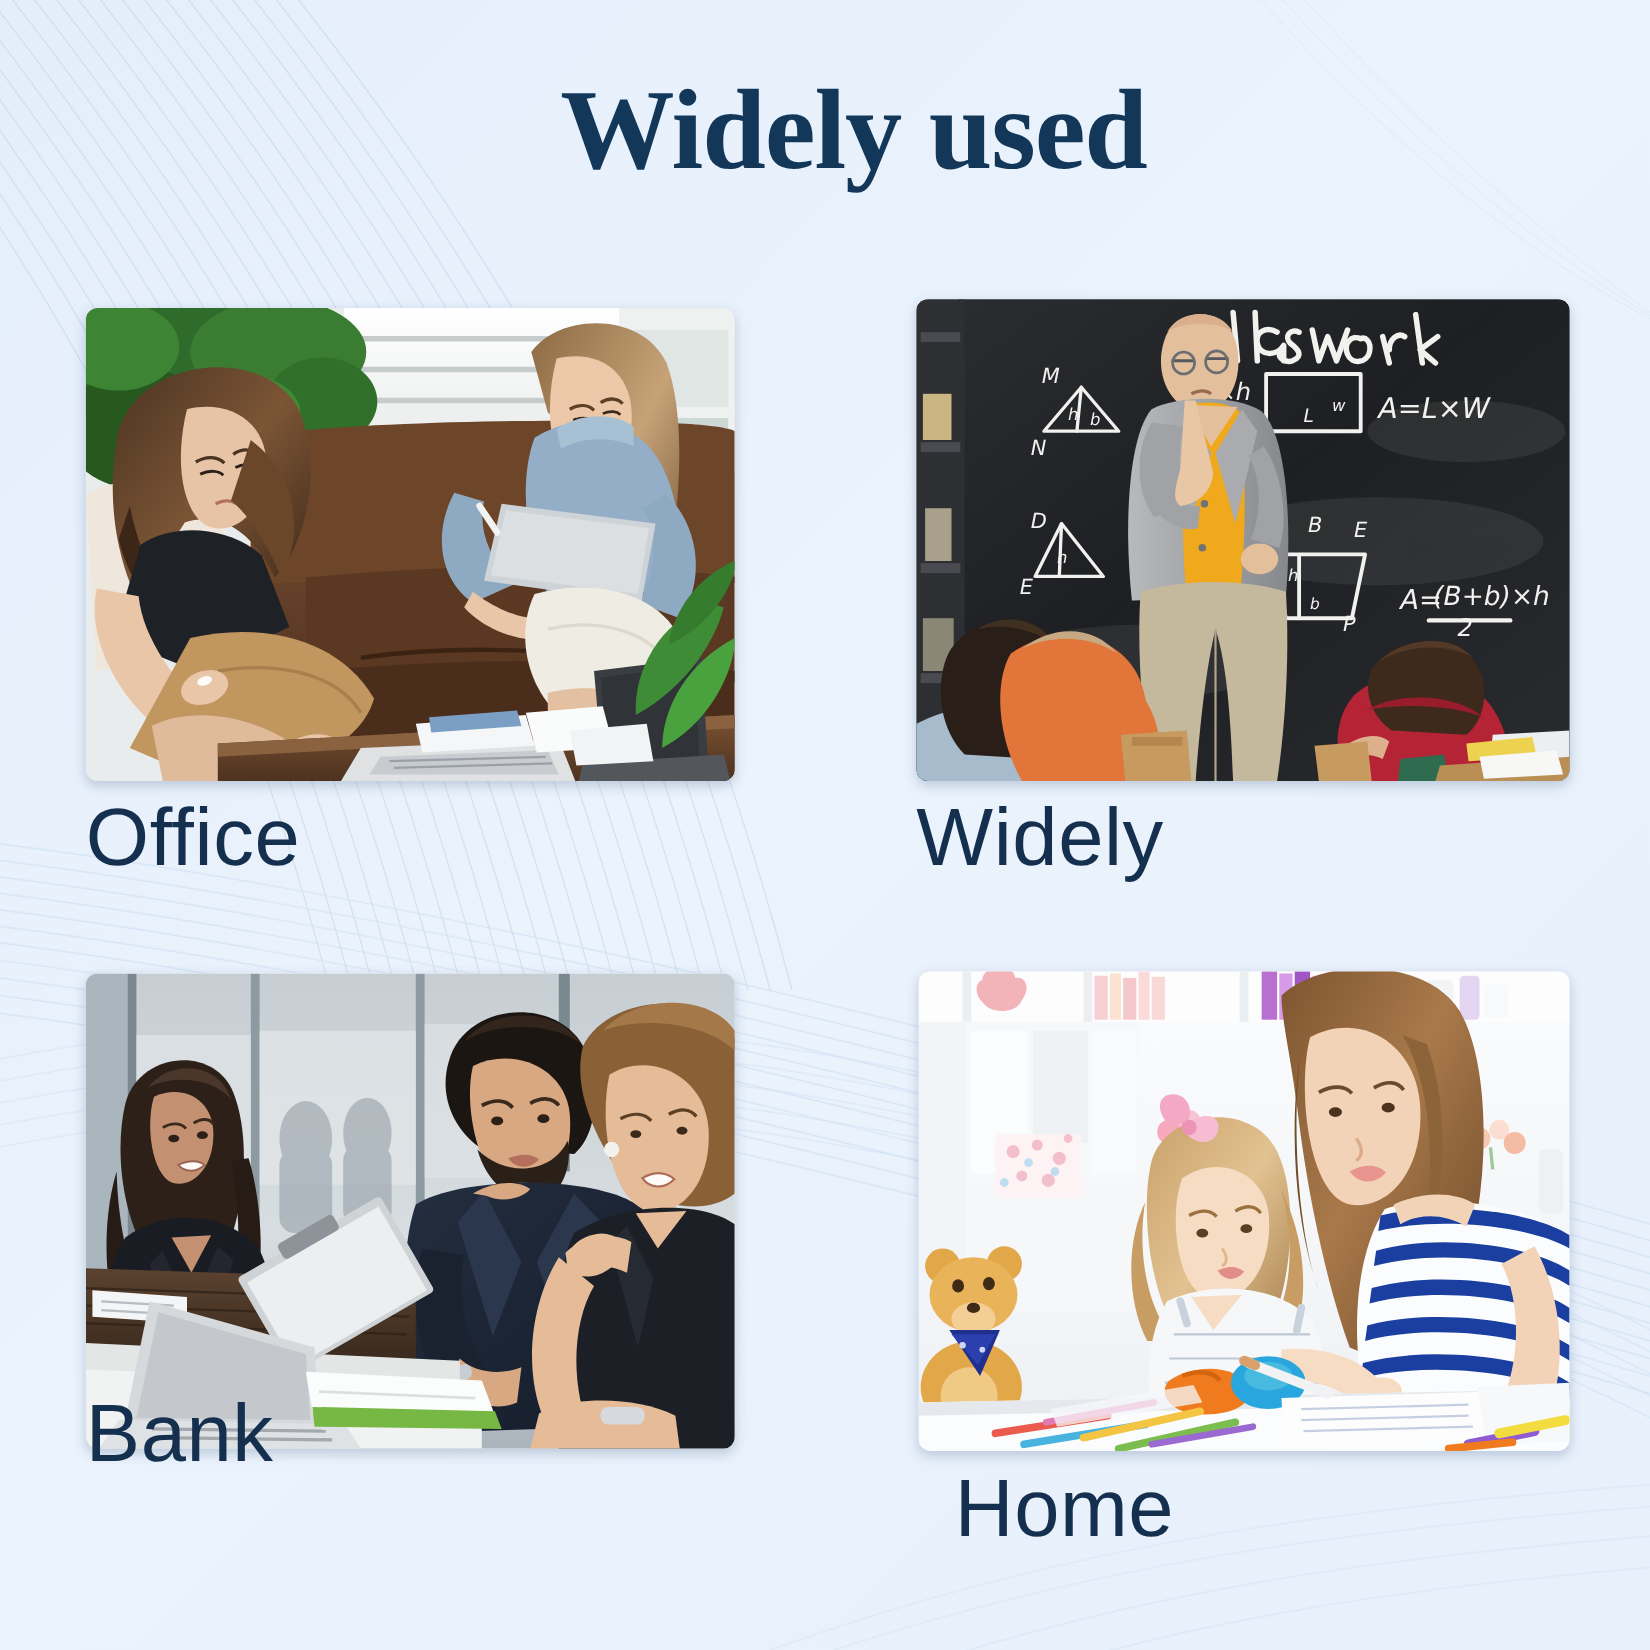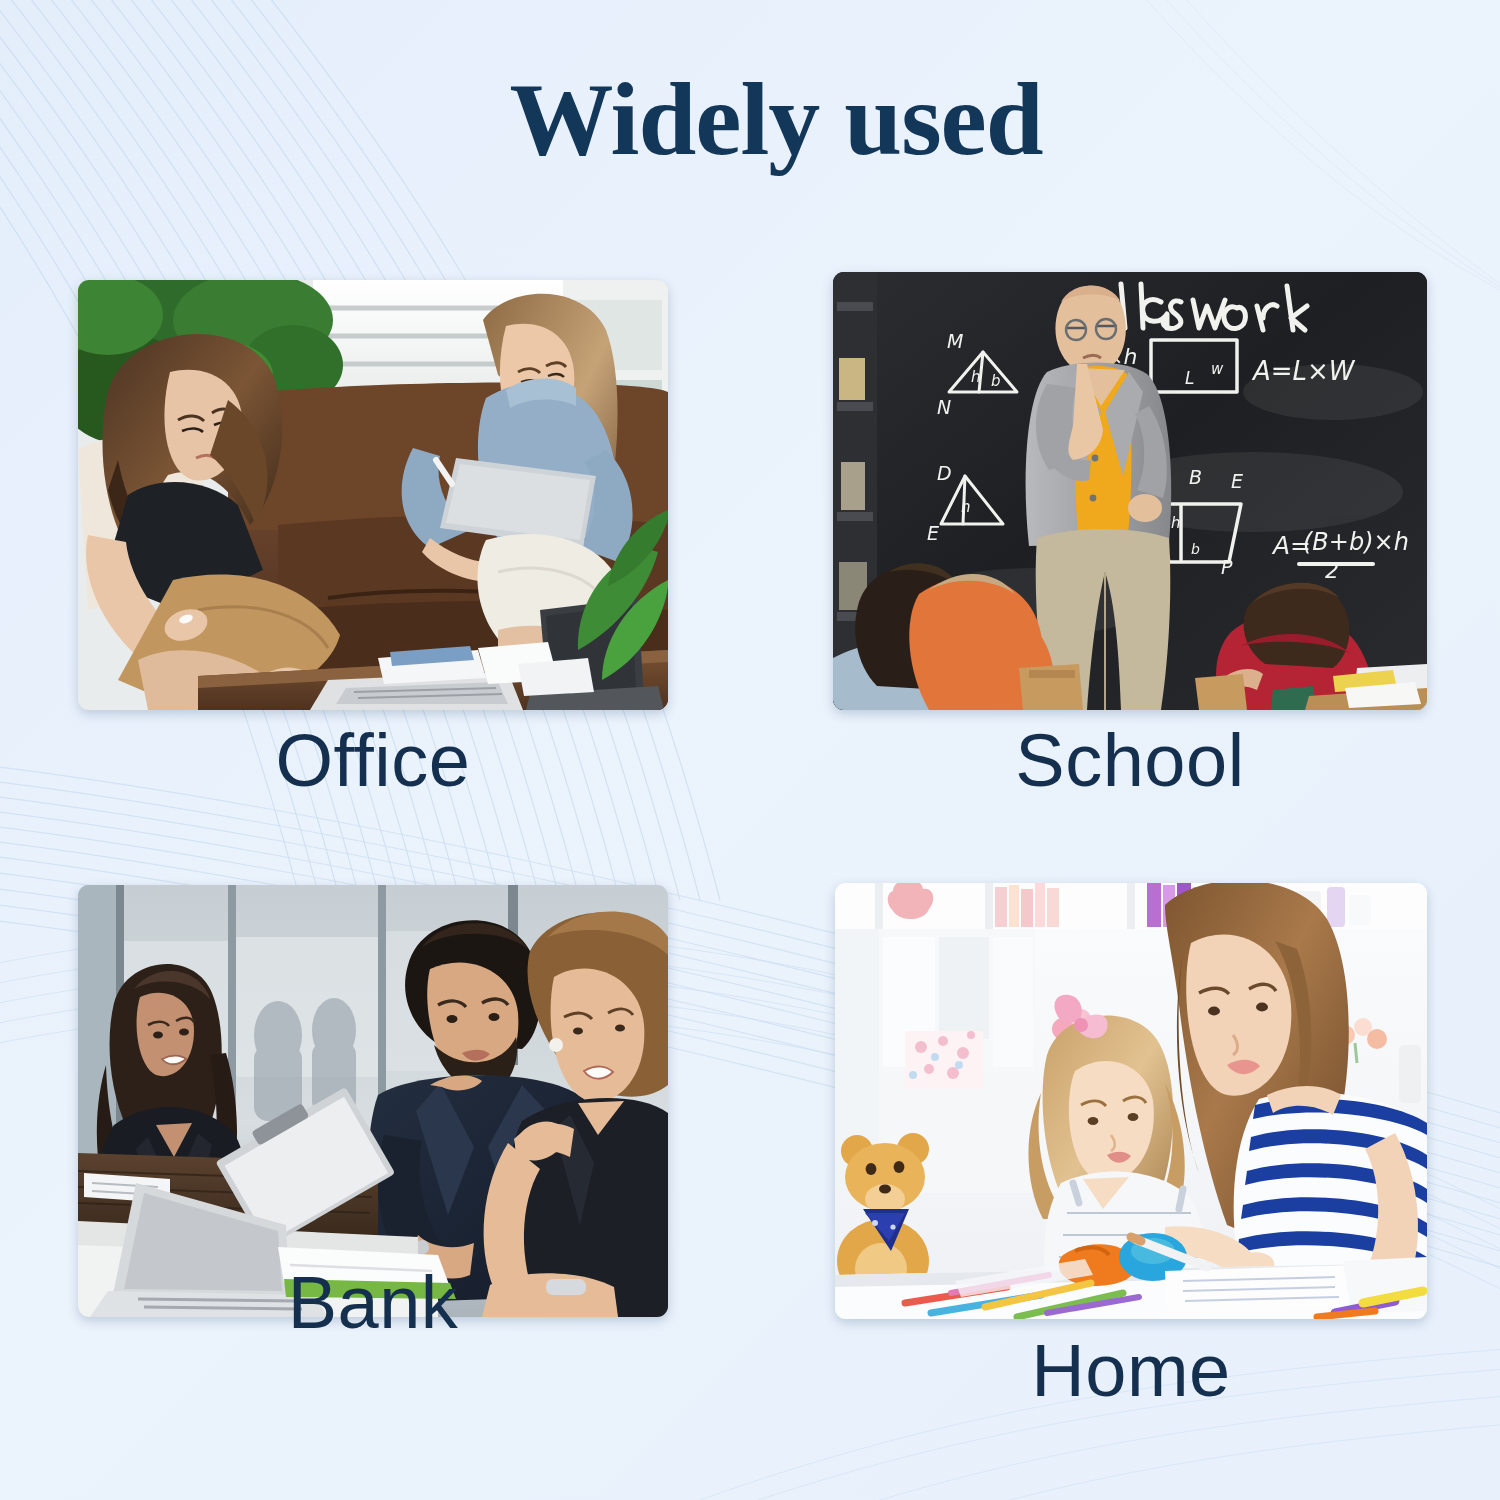--- a/index.html
+++ b/index.html
@@ -32,38 +32,38 @@
   .photo{
     position:absolute;inset:0;
     border-radius:11px;
     overflow:hidden;
     box-shadow:0 4px 11px rgba(60,90,130,.26);
     background:#dfe7ef;
   }
   .photo svg{display:block;width:100%;height:100%;}
   .caption{
     position:absolute;left:0;width:100%;
-    text-align:center;
+    text-align:left;
     font-size:74px;
     font-weight:300;
     color:#15304f;
     letter-spacing:.5px;
     z-index:5;
     white-space:nowrap;
   }
 
   
   #card-office   {left:78px;  top:280px; width:590px; height:430px;}
   #cap-office    {left:78px;  top:718px; width:590px;}
   #card-school   {left:833px; top:272px; width:594px; height:438px;}
   #cap-school    {left:833px; top:718px; width:594px;}
   #card-bank     {left:78px;  top:885px; width:590px; height:432px;}
   #cap-bank      {left:78px;  top:1260px;width:590px;}
   #card-home     {left:835px; top:883px; width:592px; height:436px;}
-  #cap-home      {left:835px; top:1328px;width:592px;}
+  #cap-home      {left:868px; top:1328px;width:592px;}
 </style>
 </head>
 <body>
 
 <div id="bg-layer">
   <svg viewBox="0 0 1500 1500" xmlns="http://www.w3.org/2000/svg">
     <defs>
       <linearGradient id="bgGrad" x1="0" y1="0" x2="1" y2="1">
         <stop offset="0%" stop-color="#e4eefb"></stop>
         <stop offset="45%" stop-color="#ebf3fc"></stop>
@@ -444,21 +444,21 @@
         <path d="M362 406 L410 402 L414 438 L366 438 Z" fill="#c79a60"></path>
         <path d="M524 396 L594 392 L594 438 L520 438 Z" fill="#eceef0"></path>
         <path d="M476 424 L594 416 L594 438 L472 438 Z" fill="#b98f55"></path>
 
         <path d="M500 404 L560 398 L564 416 L502 420 Z" fill="#edd24f"></path>
         <path d="M512 416 L582 410 L588 432 L516 436 Z" fill="#f7f7f5"></path>
       </g>
     </svg>
   </div>
 </div>
-<div class="caption" id="cap-school">School</div>
+<div class="caption" id="cap-school">Widely</div>
 
 <div class="card" id="card-bank">
   <div class="photo">
     <svg viewBox="0 0 590 432" preserveAspectRatio="xMidYMid slice" xmlns="http://www.w3.org/2000/svg">
       <defs>
         <linearGradient id="bWall" x1="0" y1="0" x2="0" y2="1">
           <stop offset="0%" stop-color="#c6ced3"></stop>
             <stop offset="55%" stop-color="#d7dde0"></stop>
             <stop offset="100%" stop-color="#aab4ba"></stop>
         </linearGradient>

